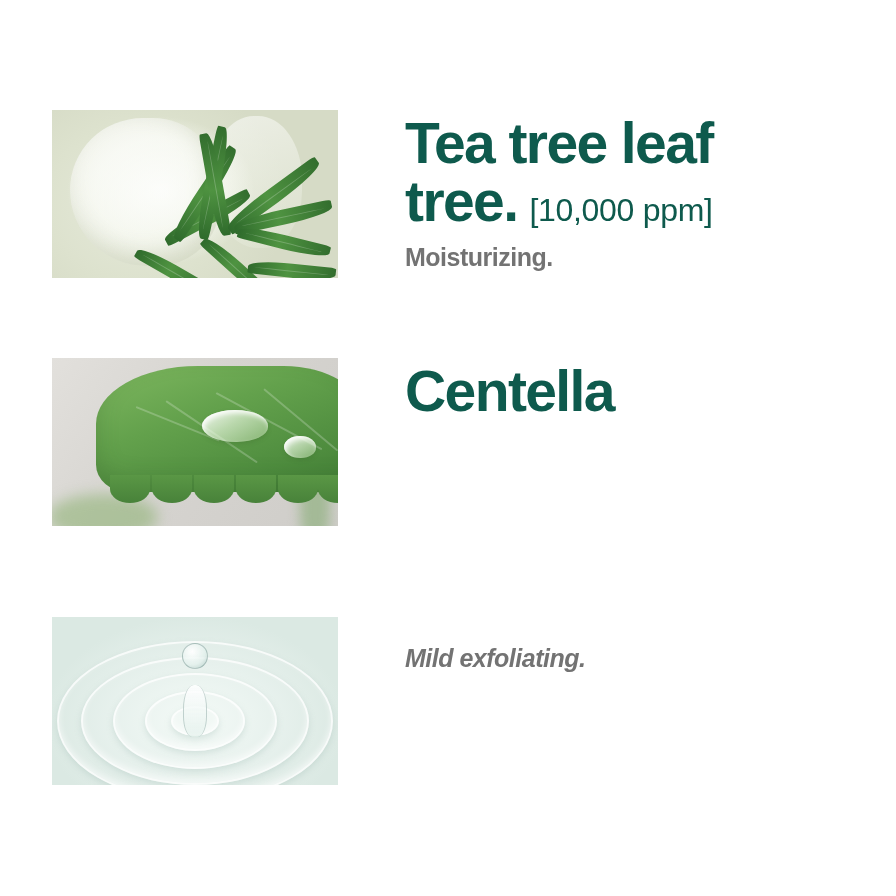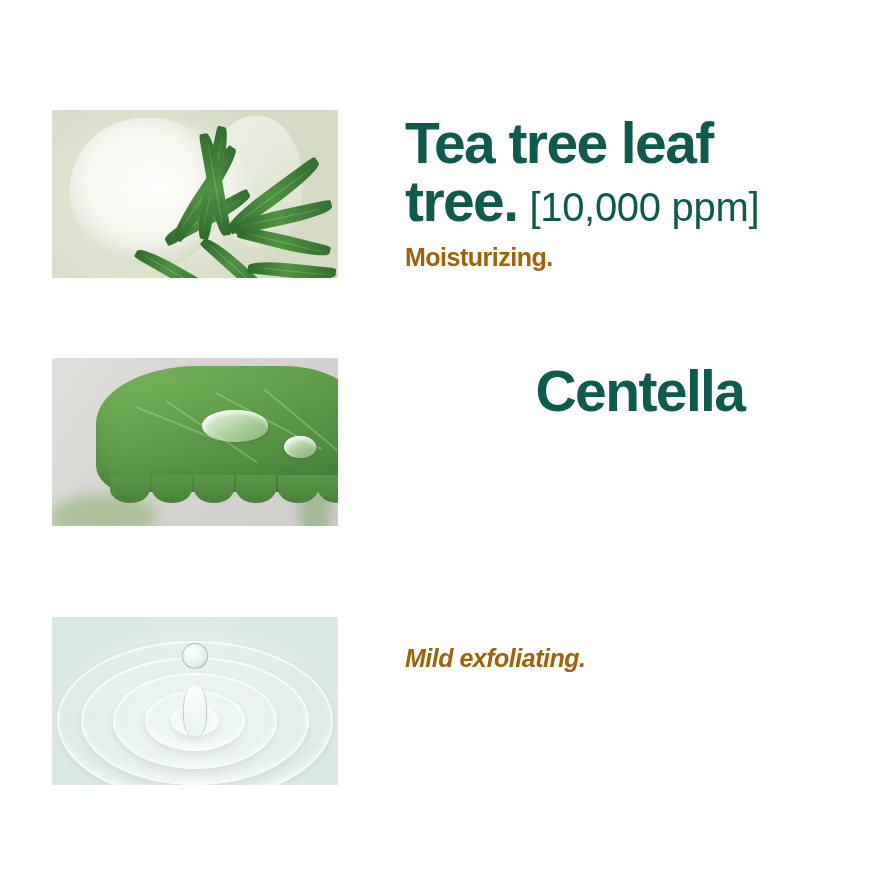--- a/index.html
+++ b/index.html
@@ -191,32 +191,32 @@
 
   .heading {
     color: #0e5a4d;
     font-weight: bold;
     letter-spacing: -1.6px;
     line-height: 1.02;
     margin: 0;
     white-space: nowrap;
   }
   #row-0 .heading { font-size: 57px; }
-  #row-1 .heading { font-size: 57px; text-align: center; }
+  #row-1 .heading { font-size: 57px; }
   #row-2 .heading { font-size: 58px; letter-spacing: -1.2px; }
 
   .heading .ppm {
-    font-size: 40px;
+    font-size: 32px;
     font-weight: normal;
     letter-spacing: -0.3px;
     margin-left: 12px;
   }
 
   .subtitle {
-    color: #a16207;
+    color: #737373;
     font-weight: bold;
     font-size: 25px;
     letter-spacing: -0.5px;
     line-height: 1.2;
     margin: 0;
     white-space: nowrap;
   }
 
   #row-0 .text-col { top: 4px; }
   #row-0 .subtitle { margin-top: 12px; }

